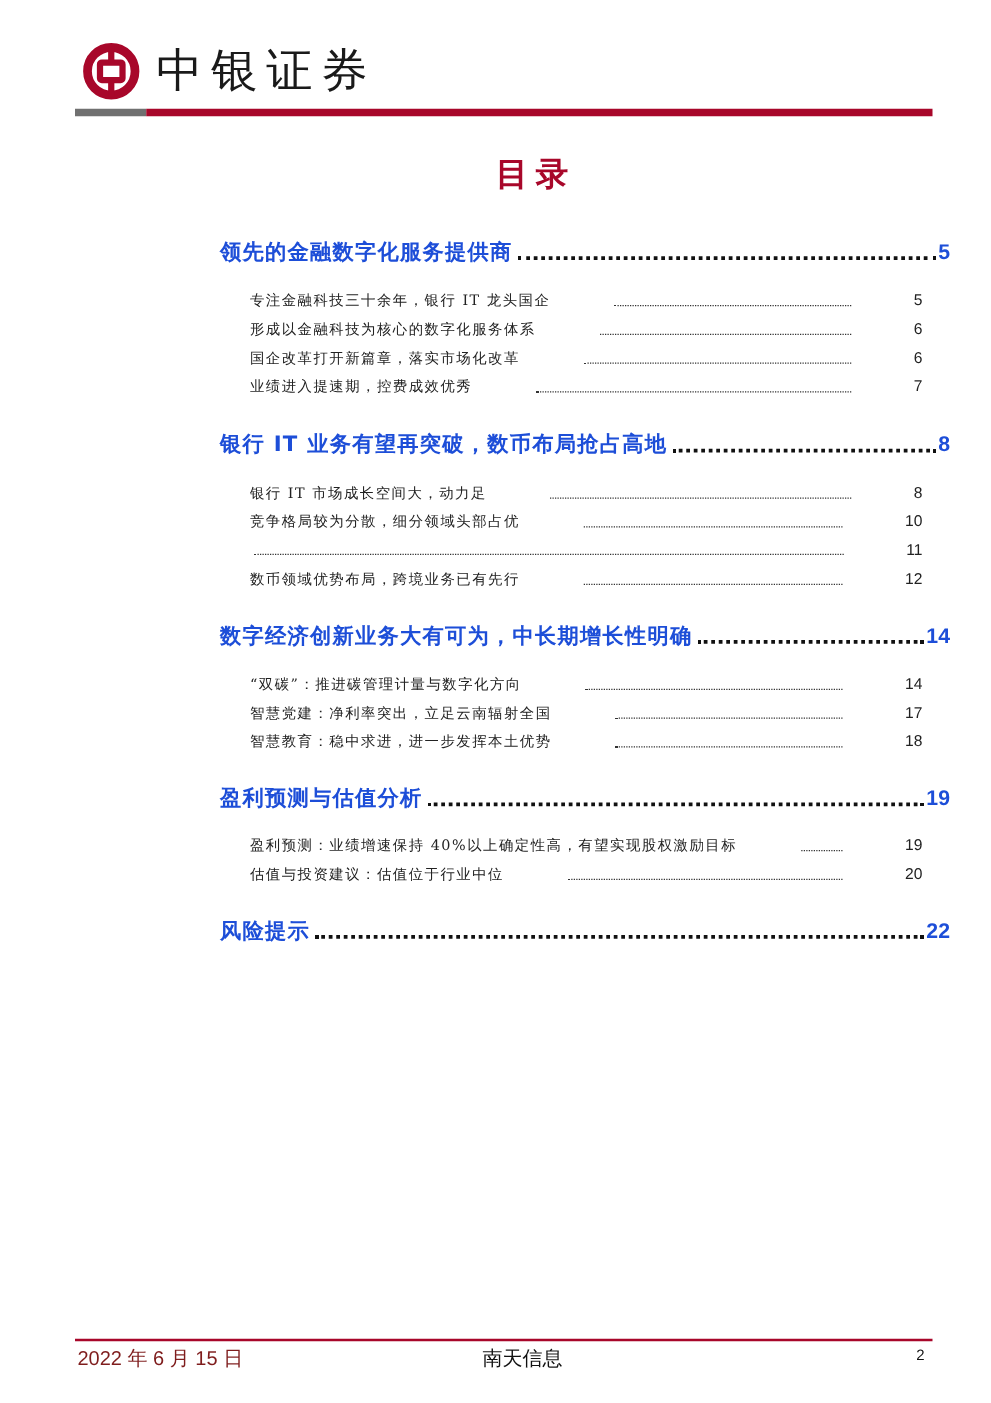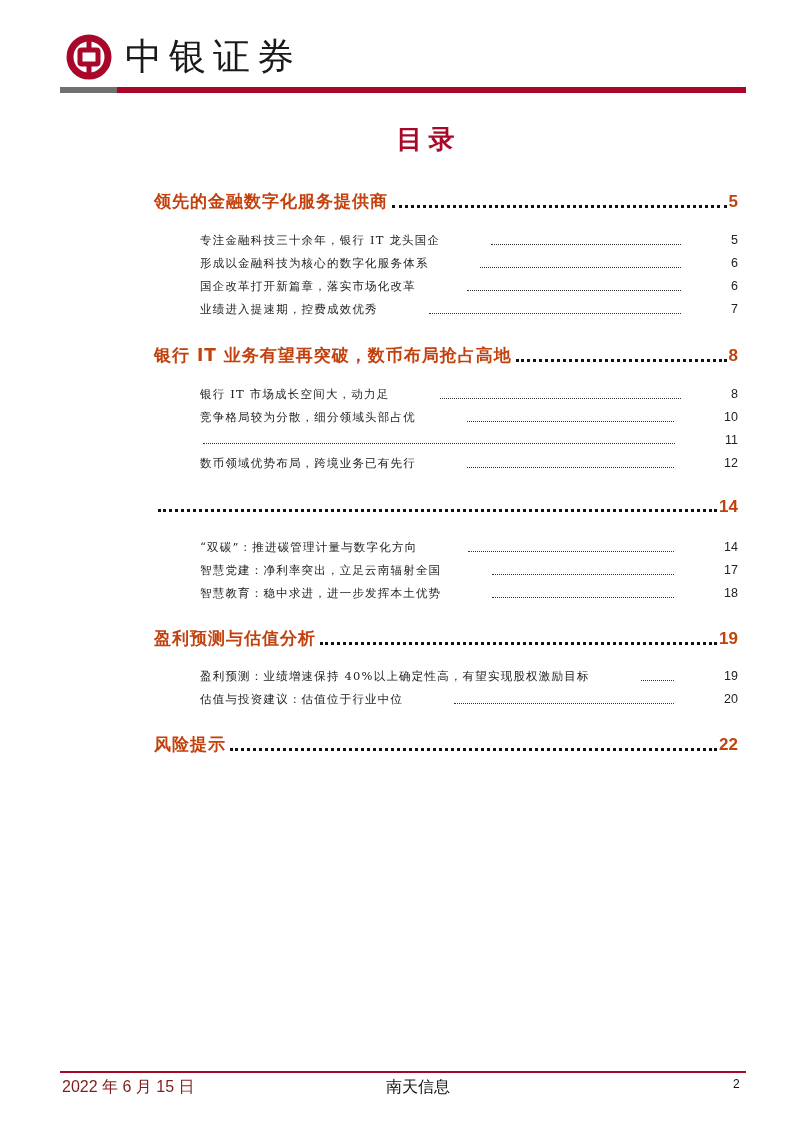--- a/index.html
+++ b/index.html
@@ -11,22 +11,22 @@
            font-family: "DejaVu Serif", serif; color: #1a1a1a; line-height: 46px; }
   .bar-gray { position: absolute; left: 60px; top: 87px; width: 57px; height: 6px; background: #707070; }
   .bar-red { position: absolute; left: 117px; top: 87px; width: 629px; height: 6px; background: #a8072a; }
 
   .toc-title { position: absolute; left: 0; width: 793px; top: 122px; text-align: center;
                font-size: 26px; font-weight: bold; color: #a8072a; letter-spacing: 6px;
                font-family: "DejaVu Sans", sans-serif; margin-left: 32px; }
 
   .toc { position: absolute; left: 0; top: 0; width: 793px; }
   .row { position: absolute; display: flex; align-items: baseline; white-space: nowrap; }
-  .l1 { left: 154px; width: 584px; font-size: 17px; font-weight: bold;
-        font-family: "DejaVu Sans", sans-serif; color: #c2410c; letter-spacing: 1px; }
+  .l1 { left: 176px; width: 584px; font-size: 17px; font-weight: bold;
+        font-family: "DejaVu Sans", sans-serif; color: #1d4ed8; letter-spacing: 1px; }
   .l2 { left: 200px; width: 538px; font-size: 11.5px; color: #222;
         font-family: "DejaVu Serif", serif; letter-spacing: 1.2px; gap: 48px; }
   .row .label { flex: 0 0 auto; }
   .row .dots { flex: 1 1 auto; overflow: hidden; margin: 0 2px; }
   .l1 .dots { border-bottom: 3px dotted #111; height: 0; align-self: flex-end; margin-bottom: 5px; margin-left: 4px; }
   .l2 .dots { border-bottom: 1px dotted #333; height: 0; align-self: flex-end; margin-bottom: 3px; margin-left: 3px; }
   .row .page { flex: 0 0 auto; font-family: "Liberation Sans", sans-serif; letter-spacing: 0; }
   .l1 .page { font-size: 17px; font-weight: bold; }
   .l2 .page { font-size: 12.5px; }
 
@@ -99,20 +99,21 @@
     <span class="dots"></span>
     <span class="page">11</span>
   </div>
   <div class="row l2" style="top:456px">
     <span class="label">数币领域优势布局，跨境业务已有先行</span>
     <span class="dots"></span>
     <span class="page">12</span>
   </div>
 
   <div class="row l1" style="top:497px">
+    <span class="label">数字经济创新业务大有可为，中长期增长性明确</span>
     <span class="dots"></span>
     <span class="page">14</span>
   </div>
   <div class="row l2" style="top:540px">
     <span class="label">“双碳”：推进碳管理计量与数字化方向</span>
     <span class="dots"></span>
     <span class="page">14</span>
   </div>
   <div class="row l2" style="top:563px">
     <span class="label">智慧党建：净利率突出，立足云南辐射全国</span>

